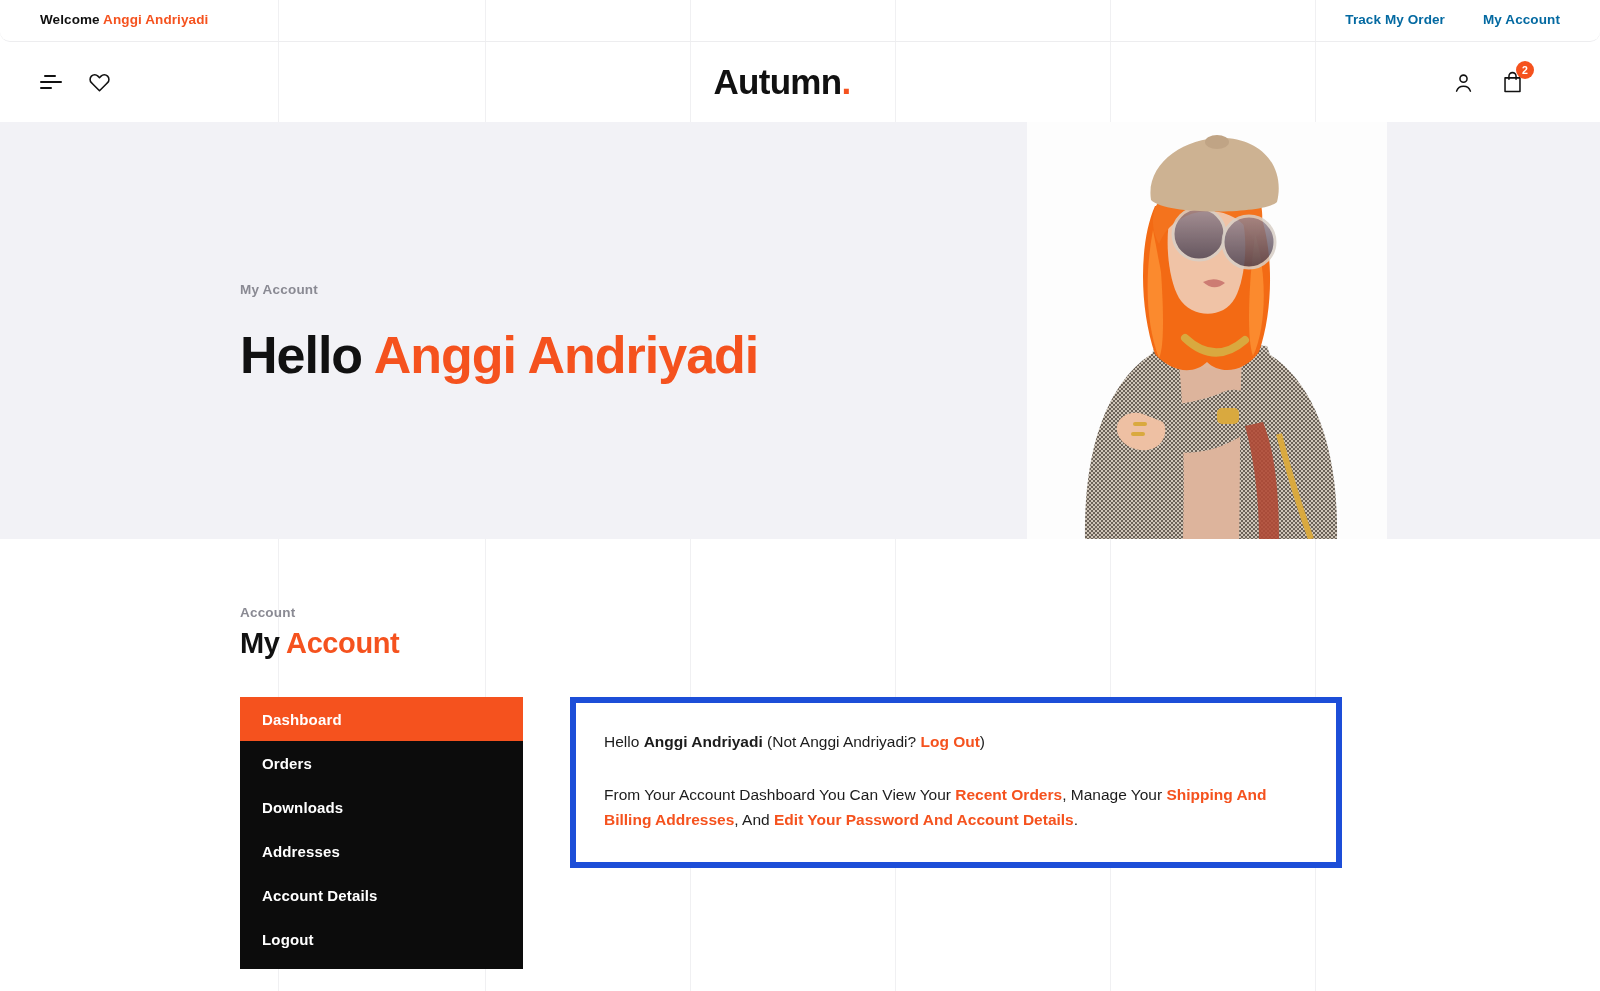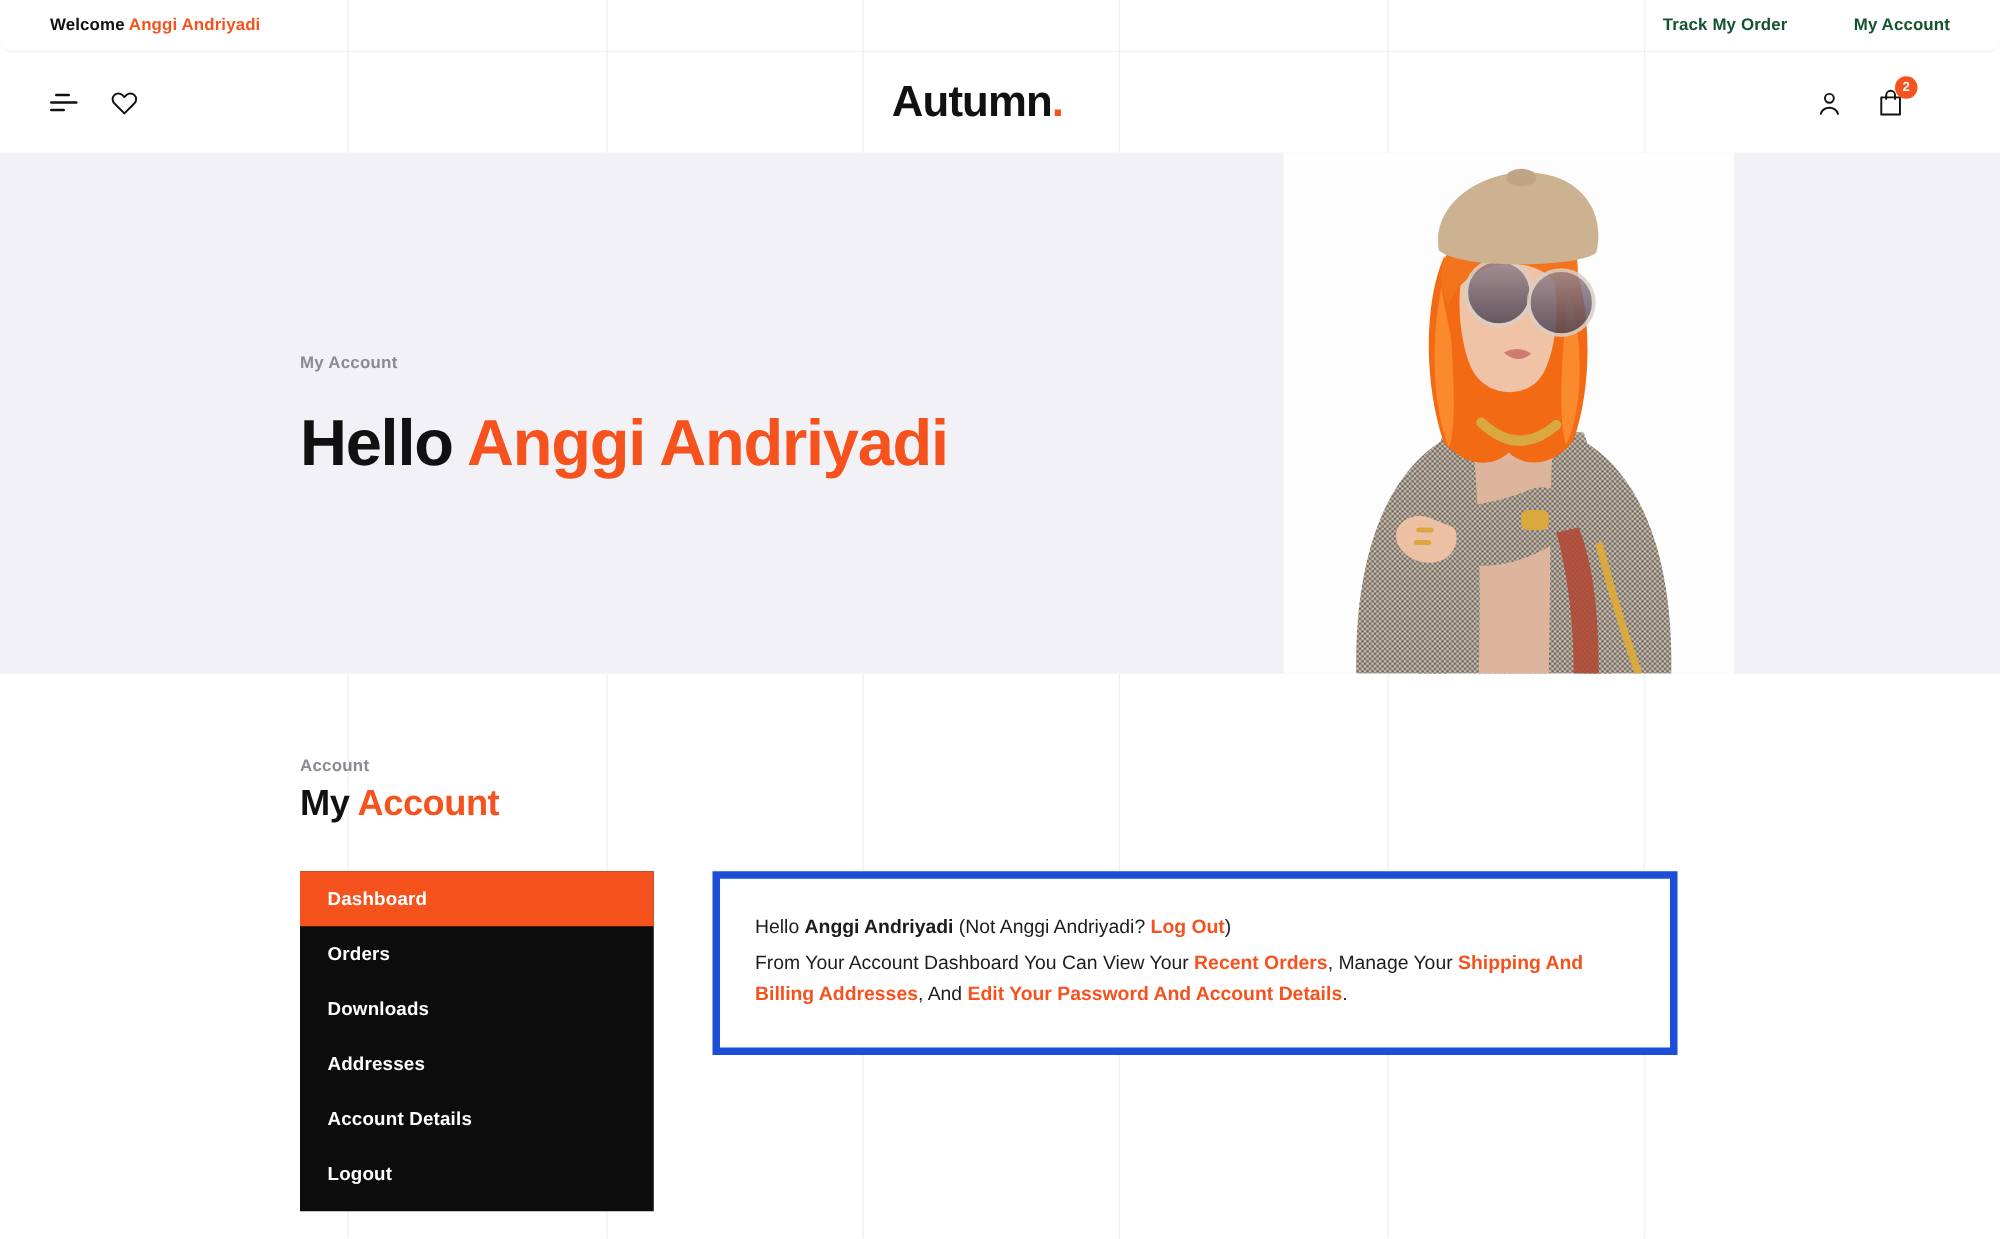--- a/index.html
+++ b/index.html
@@ -26,22 +26,22 @@
   .topbar-welcome {
     position:absolute; left:40px; top:12px;
     font-size:13.5px; font-weight:700; color:#111; letter-spacing:.1px;
   }
   .topbar-welcome .uname { color:#f5521e; }
   .topbar-links {
     position:absolute; right:40px; top:12px;
     display:flex; gap:38px; align-items:center;
   }
   .topbar-links a {
-    font-size:13.5px; font-weight:700; color:#14532d;
-    text-decoration:none; letter-spacing:.1px;margin-left:15px;
+    font-size:13.5px; font-weight:700; color:#0369a1;
+    text-decoration:none; letter-spacing:.1px;
   }
 
   
   .header {
     position:absolute; top:42px; left:0; width:1564px; height:80px; z-index:3;
   }
   .header-left {
     position:absolute; left:40px; top:0; height:80px;
     display:flex; align-items:center; gap:26px;
   }
@@ -117,21 +117,21 @@
     cursor:pointer;
   }
   .acct-nav-item.active { background:#f5521e; }
 
   .acct-panel {
     position:absolute; left:570px; top:152px; width:772px;
     border:6px solid #1d4ed8; background:#fff;
     padding:26px 28px 30px 28px;
   }
   .acct-panel p { font-size:15.5px; color:#1c1c1c; line-height:1.62; }
-  .acct-panel p + p { margin-top:4px; }
+  .acct-panel p + p { margin-top:28px; }
   .acct-panel b { font-weight:700; }
   .acct-panel a { color:#f5521e; text-decoration:none; font-weight:600; }
   .acct-panel .p2 a { font-weight:600; }
 </style>
 </head>
 <body>
 
 <div class="page">
 
   <div class="grid-lines">

